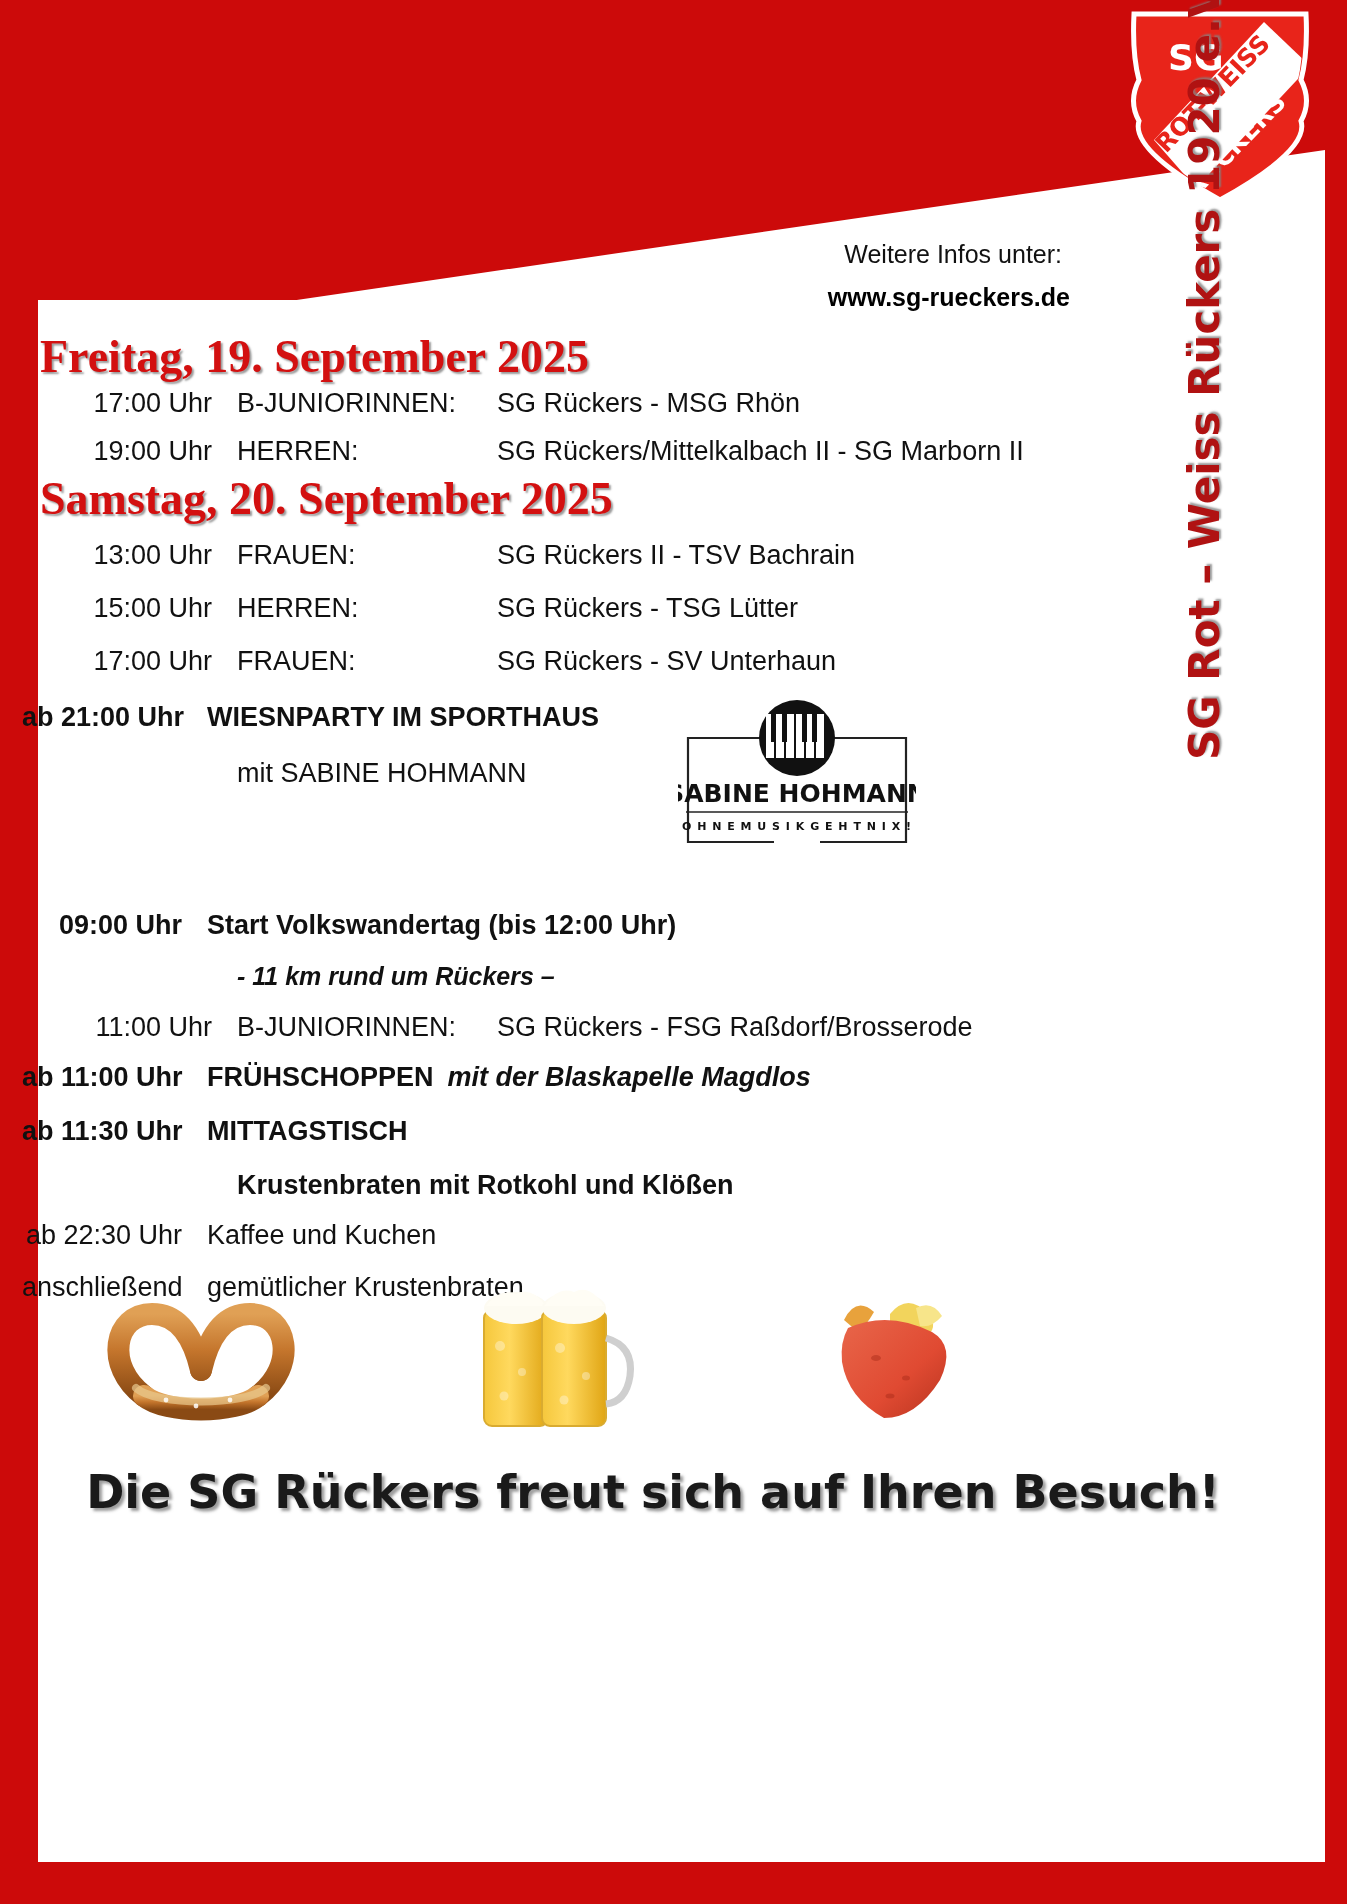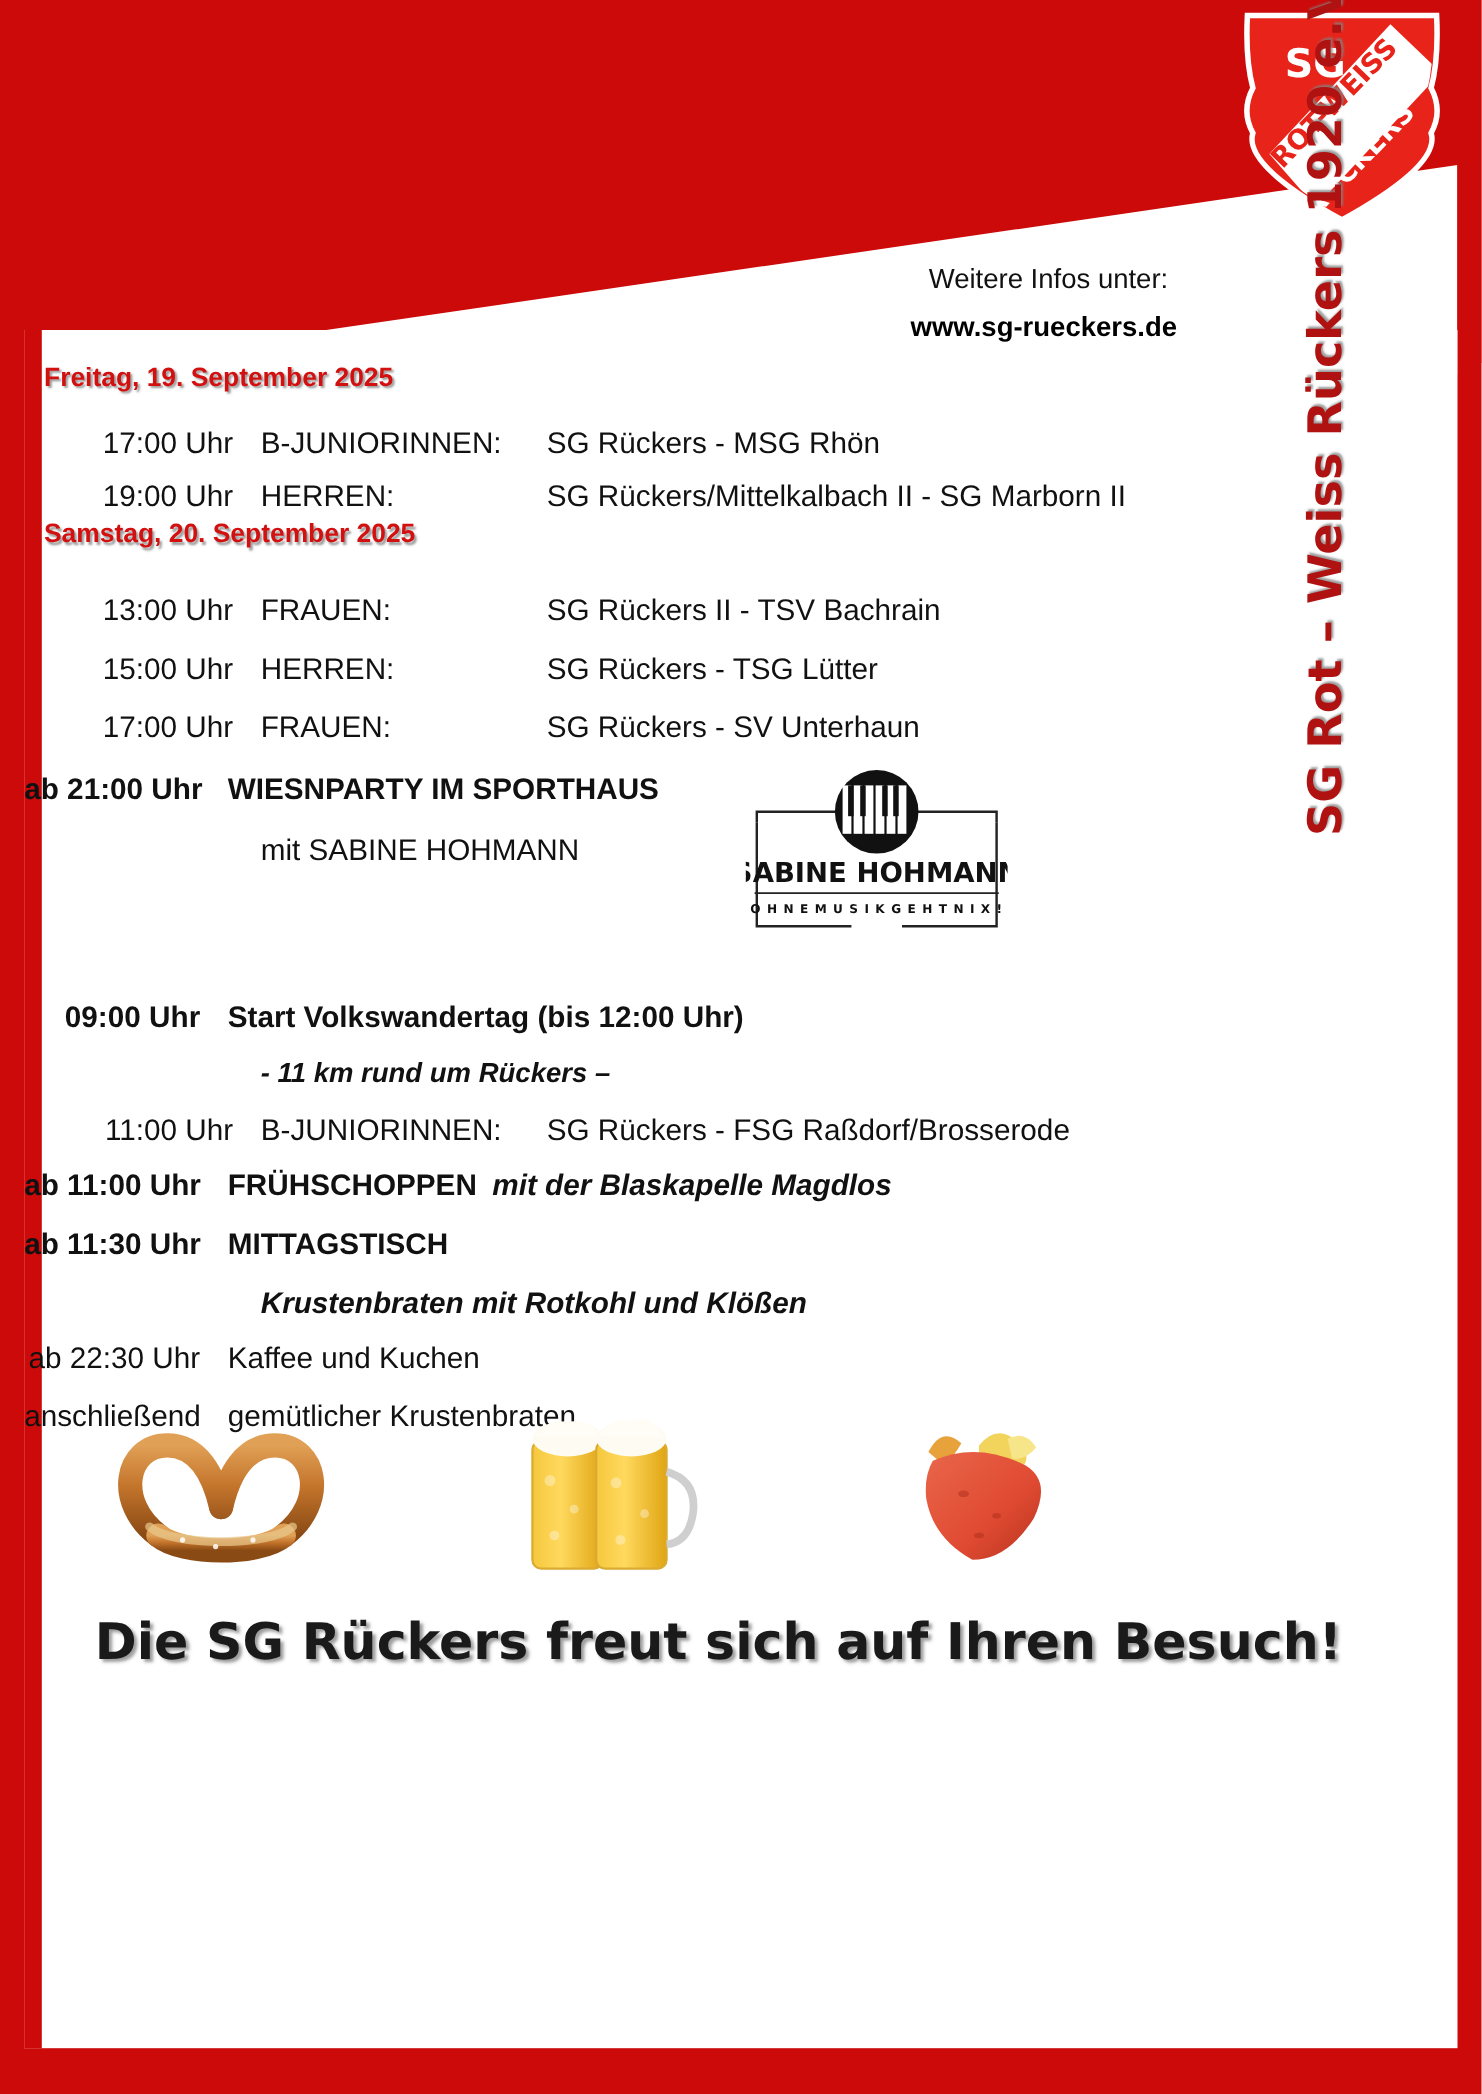--- a/index.html
+++ b/index.html
@@ -112,23 +112,23 @@
     left: 22px; top: 300px;
     width: 16px;
     height: 1562px;
     background: #cc0a0a;
     z-index: 5;
   }
 
   
   .day {
     position: absolute;
-    font-family: Liberation Sans, sans-serif;
-    font-weight: bold;
-    font-size: 24px;
+    font-family: Liberation Serif, serif;
+    font-weight: bold;
+    font-size: 46px;
     color: #d31010;
     text-shadow: 2px 2px 2px rgba(120,120,120,0.75);
     white-space: nowrap;
     z-index: 6;
   }
 
   
   .row {
     position: absolute;
     z-index: 6;
@@ -159,21 +159,20 @@
     font-size: 25px;
     font-style: italic;
     font-weight: bold;
     color: #111;
     white-space: nowrap;
   }
   .subnote {
     position: absolute;
     z-index: 6;
     font-size: 27px;
-    font-style: italic;
     color: #111;
     white-space: nowrap;
     text-align: center;
   }
   .plain {
     position: absolute;
     z-index: 6;
     font-size: 27px;
     color: #111;
     white-space: nowrap;

